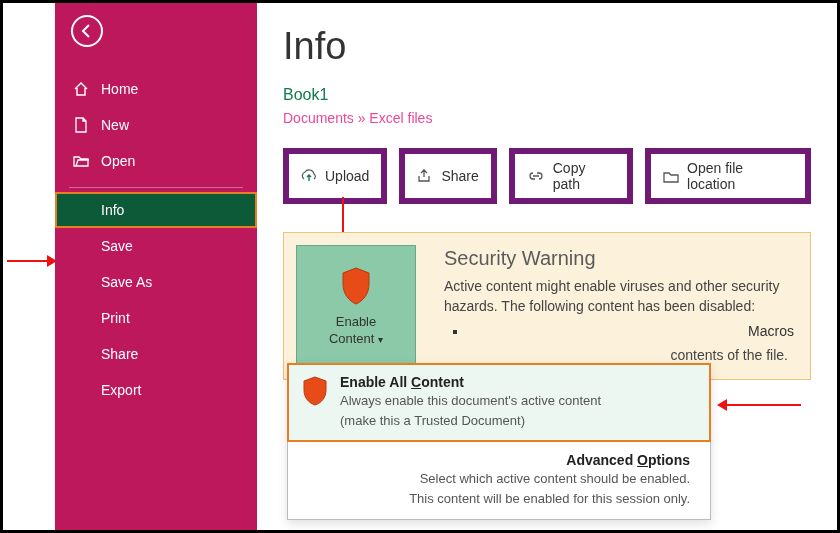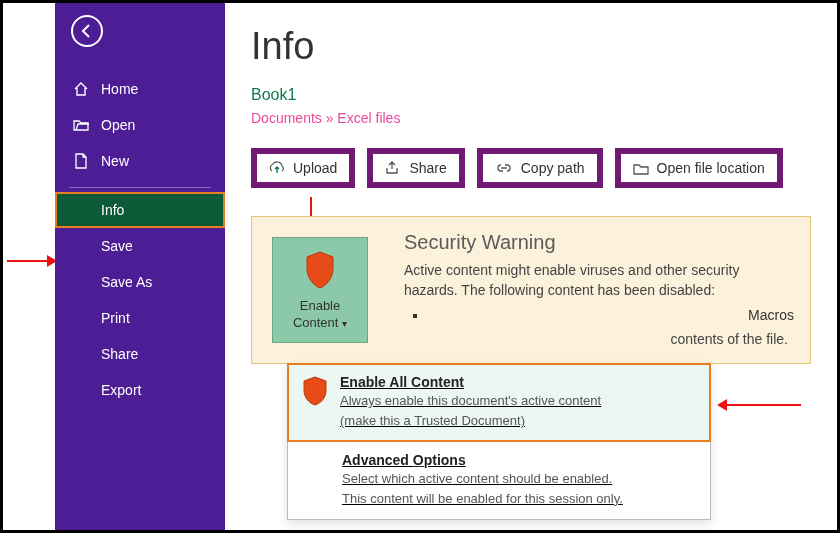--- a/index.html
+++ b/index.html
@@ -1,49 +1,49 @@
 <!DOCTYPE html>
 <html><head>
 <meta charset="utf-8">
 <style>
   * { box-sizing: border-box; margin: 0; padding: 0; }
   body { font-family: "Segoe UI", Arial, sans-serif; background: #fff; }
   .frame { width: 840px; height: 533px; border: 3px solid #000; position: relative; overflow: hidden; }
   .app { position: absolute; left: 52px; top: 0; right: 0; bottom: 0; display: flex; background: #fff; }
-  .sidebar { width: 170px; background: #4c1d95; color: #fff; display: flex; flex-direction: column; padding-top: 12px; }
+  .sidebar { width: 202px; background: #be185d; color: #fff; display: flex; flex-direction: column; padding-top: 12px; }
   .back-btn { width: 32px; height: 32px; border: 2px solid #fff; border-radius: 50%; margin-left: 16px; display: flex; align-items: center; justify-content: center; cursor: pointer; }
   .nav { margin-top: 24px; display: flex; flex-direction: column; }
   .nav-item { display: flex; align-items: center; padding: 10px 18px; font-size: 14px; cursor: pointer; gap: 12px; }
   .nav-icon { width: 16px; display: flex; align-items: center; justify-content: center; flex-shrink: 0; }
   .nav-sep { border-top: 1px solid rgba(255,255,255,0.35); margin: 8px 14px 4px 14px; }
   .nav-item.active { background: #0c5a38; outline: 2px solid #e67e22; outline-offset: -2px; }
   .nav-item.noicon { padding-left: 46px; }
   .main { flex: 1; background: #fff; padding: 22px 26px 0 26px; color: #333; position: relative; }
   .page-title { font-size: 38px; font-weight: 300; color: #333; margin-bottom: 18px; }
   .doc-title { font-size: 16px; color: #0f7b4c; margin-bottom: 6px; }
   .breadcrumb { font-size: 14px; color: #ec4899; margin-bottom: 22px; }
   .toolbar { display: flex; gap: 12px; margin-bottom: 28px; }
   .tb-btn { display: flex; align-items: center; gap: 8px; border: 6px solid #701a75; background: #fff; padding: 6px 12px; font-size: 14px; color: #333; cursor: pointer; }
   .tb-btn svg { flex-shrink: 0; }
   .warn-panel { background: #fcf2dc; border: 1px solid #e7c678; padding: 0; display: flex; gap: 0; position: relative; }
-  .enable-btn { width: 96px; background: #8bc9a8; display: flex; flex-direction: column; align-items: center; justify-content: center; gap: 8px; color: #333; font-size: 13px; border: 1px solid #6aa884; margin: 20px; padding: 10px 4px 8px 4px; cursor: pointer; }
+  .enable-btn { width: 120px; background: #8bc9a8; display: flex; flex-direction: column; align-items: center; justify-content: center; gap: 8px; color: #333; font-size: 13px; border: 1px solid #6aa884; margin: 12px; padding: 10px 4px 8px 4px; cursor: pointer; }
   .enable-label-wrap { text-align: center; line-height: 1.3; }
   .warn-body { flex: 1; padding: 14px 16px 16px 16px; }
   .warn-title { font-size: 20px; color: #5b5b5b; font-weight: 400; margin-bottom: 6px; }
   .warn-text { font-size: 14px; color: #444; line-height: 1.45; }
   .warn-list { margin: 6px 0 0 24px; font-size: 14px; color: #333; list-style: square; text-align: right; }
   .trust-line { font-size: 14px; color: #444; margin-top: 8px; }
   .dropdown { position: absolute; left: 284px; top: 360px; width: 424px; background: #fff; border: 1px solid #bbb; box-shadow: 0 4px 10px rgba(0,0,0,0.12); }
-  .dd-item { padding: 10px 20px 12px 14px; cursor: pointer; text-decoration: underline; }
+  .dd-item { padding: 10px 20px 12px 14px; cursor: pointer; }
   .dd-item.first { background: #edf7f2; outline: 2px solid #e67e22; outline-offset: -1px; display: flex; gap: 12px; align-items: flex-start; }
   .dd-shield { flex-shrink: 0; margin-top: 2px; }
   .dd-title { font-size: 14px; color: #222; font-weight: 600; }
   .dd-sub { font-size: 13px; color: #555; line-height: 1.35; margin-top: 2px; }
   .dd-item + .dd-item { border-top: 1px solid #ddd; }
-  .dd-item.second { padding-left: 54px; }
+  .dd-item.second { padding-left: 54px; text-align: right; }
   .underline-letter { text-decoration: underline; }
   
   .arrow { position: absolute; pointer-events: none; }
 </style>
 </head>
 <body>
 
 <div class="frame">
 
   <svg class="arrow" style="left:4px; top:248px;" width="50" height="20">
@@ -63,33 +63,33 @@
         <div class="nav-item">
           <span class="nav-icon">
             <svg width="16" height="16" viewBox="0 0 16 16">
                 <path d="M2 8 L8 2 L14 8 M4 7 V14 H12 V7" stroke="#fff" stroke-width="1.4" fill="none"></path>
               </svg>
           </span>
           <span>Home</span>
         </div>
         <div class="nav-item">
           <span class="nav-icon">
+            <svg width="14" height="16" viewBox="0 0 14 16">
+                <path d="M2 1 H9 L12 4 V15 H2 Z M9 1 V4 H12" stroke="#fff" stroke-width="1.3" fill="none"></path>
+              </svg>
+          </span>
+          <span>New</span>
+        </div>
+        <div class="nav-item">
+          <span class="nav-icon">
             <svg width="16" height="14" viewBox="0 0 16 14">
                 <path d="M1 3 H6 L8 5 H15 V12 H1 Z M3 12 L5 6 H17" stroke="#fff" stroke-width="1.3" fill="none"></path>
               </svg>
           </span>
           <span>Open</span>
-        </div>
-        <div class="nav-item">
-          <span class="nav-icon">
-            <svg width="14" height="16" viewBox="0 0 14 16">
-                <path d="M2 1 H9 L12 4 V15 H2 Z M9 1 V4 H12" stroke="#fff" stroke-width="1.3" fill="none"></path>
-              </svg>
-          </span>
-          <span>New</span>
         </div>
         <div class="nav-sep"></div>
         <div class="nav-item noicon active">
           <span>Info</span>
         </div>
         <div class="nav-item noicon">
           <span>Save</span>
         </div>
         <div class="nav-item noicon">
           <span>Save As</span>

